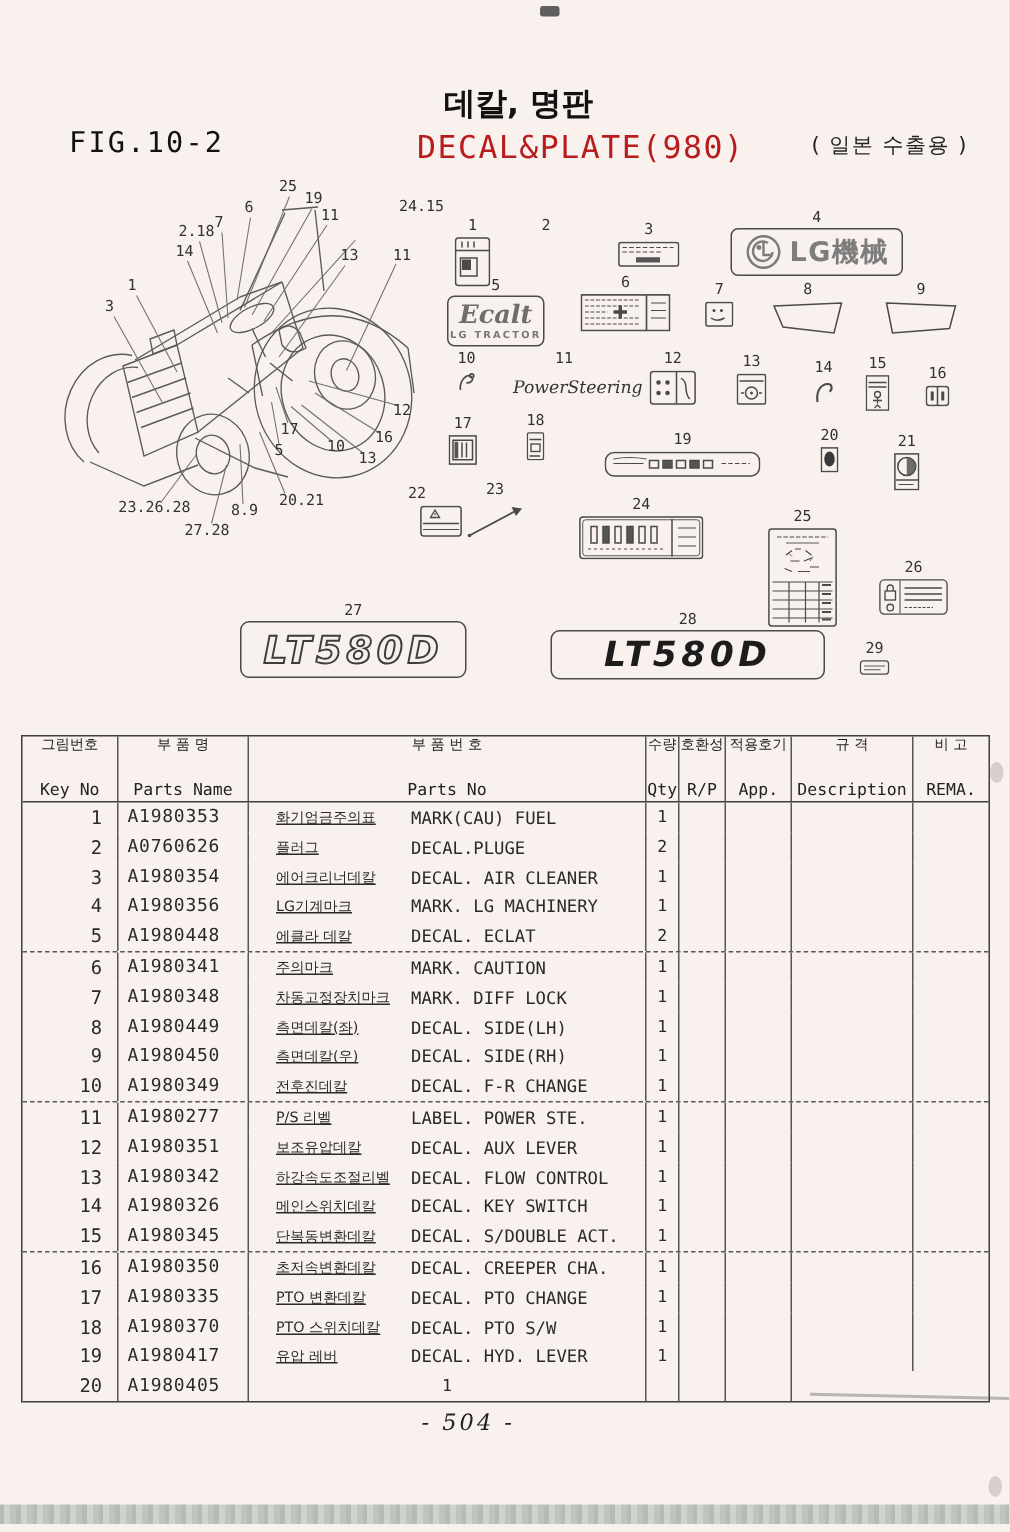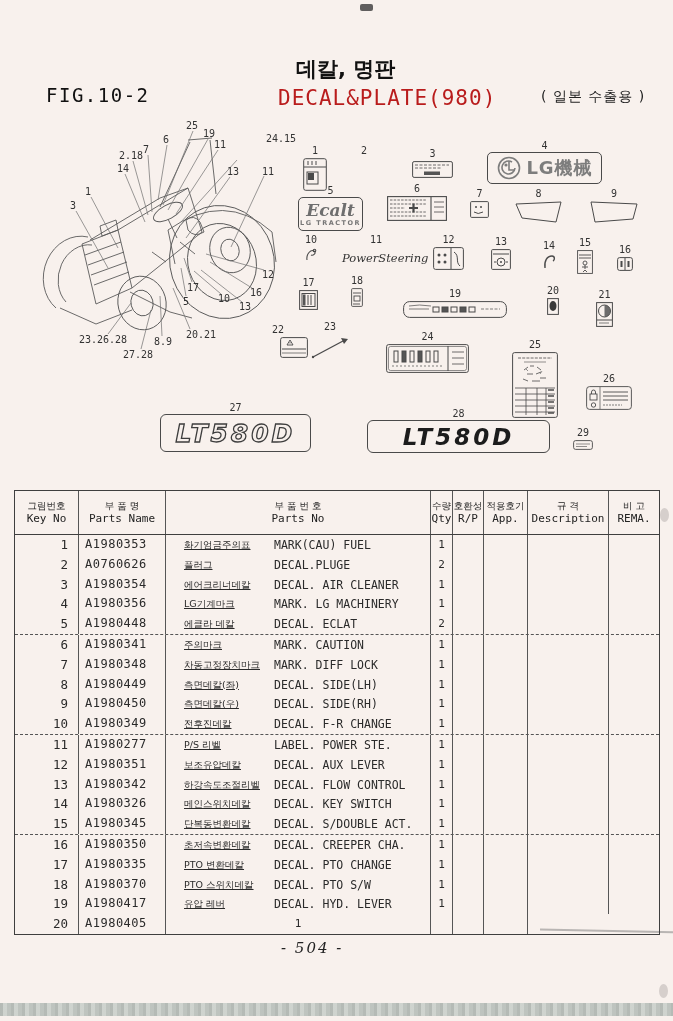--- a/index.html
+++ b/index.html
@@ -30,21 +30,21 @@
   .lt-plate{border-radius:6px;border-width:1.5px;}
   .lt-outline{font-family:"DejaVu Sans",sans-serif;font-weight:bold;font-style:italic;font-size:25px;
               letter-spacing:3px;color:#f6efeb;-webkit-text-stroke:1.3px #3d3d3d;}
   .lt-solid{font-family:"DejaVu Sans",sans-serif;font-weight:bold;font-style:italic;font-size:23px;
             letter-spacing:3px;color:#1c1c1c;}
   
   .ptable{position:absolute;left:14px;top:490px;width:644px;border:1.5px solid #3f3f3f;background:transparent;}
   .thead{display:grid;grid-template-columns:64px 87px 265px 22px 31px 44px 81px 50px;
          height:43px;border-bottom:1.4px solid #3f3f3f;}
   .thead .hc{border-right:1px solid #565656;display:flex;flex-direction:column;align-items:center;
-             justify-content:center;line-height:1.25;text-align:center;}
+             justify-content:space-between;line-height:1.25;text-align:center;}
   .thead .hc:last-child{border-right:none;}
   .hko{font-family:"DejaVu Sans",sans-serif;font-size:9.5px;color:#222;white-space:nowrap;}
   .hen{font-size:11px;color:#222;white-space:nowrap;}
   .tbody .trow{display:grid;grid-template-columns:64px 87px 265px 22px 31px 44px 81px 50px;height:19.8px;}
   .trow .c{border-right:1px solid #565656;position:relative;overflow:visible;}
   .trow .c:last-child{border-right:none;}
   .trow .key{font-size:12.5px;text-align:right;padding-right:10px;line-height:19.8px;}
   .trow .pno{font-size:12px;letter-spacing:.5px;padding-left:6px;line-height:19.8px;}
   .trow .name .ko{position:absolute;left:18px;top:4px;font-family:"DejaVu Sans",sans-serif;font-size:9.5px;white-space:nowrap;text-decoration:underline;}
   .trow .name .en{position:absolute;left:108px;top:3px;font-size:11.5px;white-space:nowrap;}

